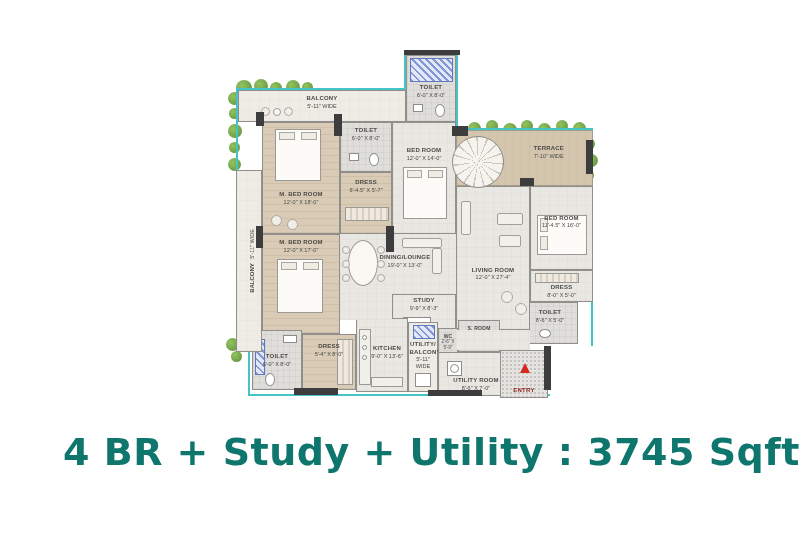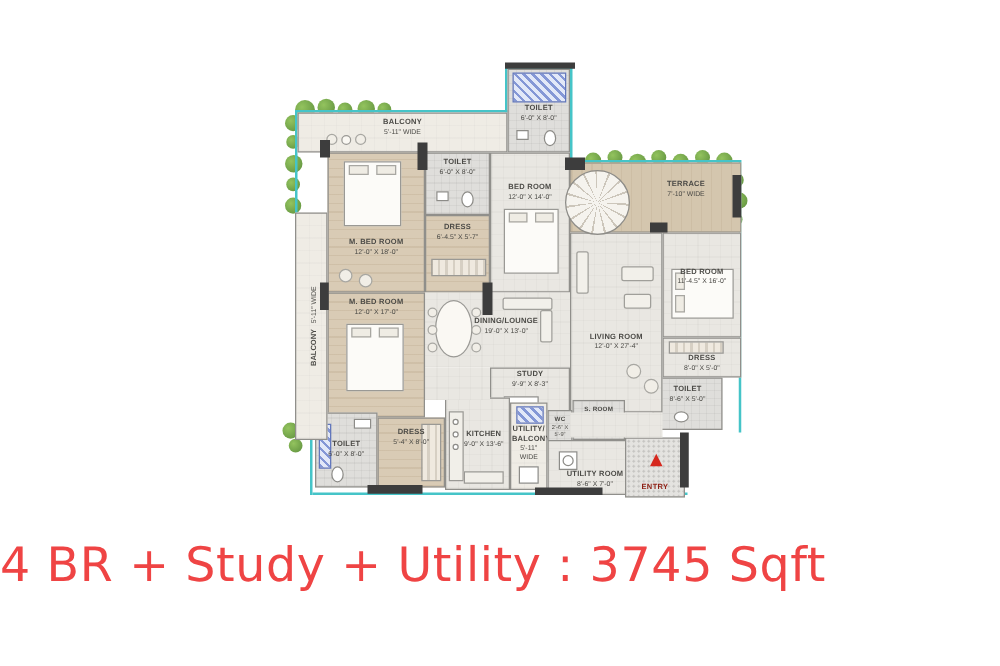--- a/index.html
+++ b/index.html
@@ -54,23 +54,23 @@
          background:repeating-linear-gradient(90deg,#efe9df 0 4px,#d6cfc3 4px 6px);}
   .counter{background:#f1efe9;border:1px solid #9a9995;}
   .fix{background:#ffffff;border:1px solid #8d8c88;border-radius:50%;}
   .boxfix{background:#ffffff;border:1px solid #8d8c88;}
   .window{background:repeating-linear-gradient(45deg,#8497d6 0 2px,#e2e8f8 2px 5px);
           border:1px solid #6277bd;}
   .entry-arrow{width:0;height:0;border-left:5px solid transparent;border-right:5px solid transparent;
           border-bottom:10px solid #d6281e;}
   .entry-lbl{font-size:6px;font-weight:bold;color:#8e1f14;letter-spacing:.3px;}
   
-  .title{position:absolute;top:430px;left:0;width:100%;text-align:left;z-index:8;
-         font-family:"DejaVu Sans","Liberation Sans",sans-serif;font-weight:400;
-         font-size:38px;color:#ef4444;letter-spacing:.5px;}
+  .title{position:absolute;top:430px;left:0;width:100%;text-align:right;z-index:8;
+         font-family:"DejaVu Sans","Liberation Sans",sans-serif;font-weight:700;
+         font-size:38px;color:#0f766e;letter-spacing:.5px;}
 </style>
 </head>
 <body>
 
 <div class="canvas">
   <div class="plan">
 
     <div class="plant" style="left:236px;top:80px;width:16px;height:16px;"></div>
     <div class="plant" style="left:254px;top:79px;width:14px;height:14px;"></div>
     <div class="plant" style="left:270px;top:82px;width:12px;height:12px;"></div>

